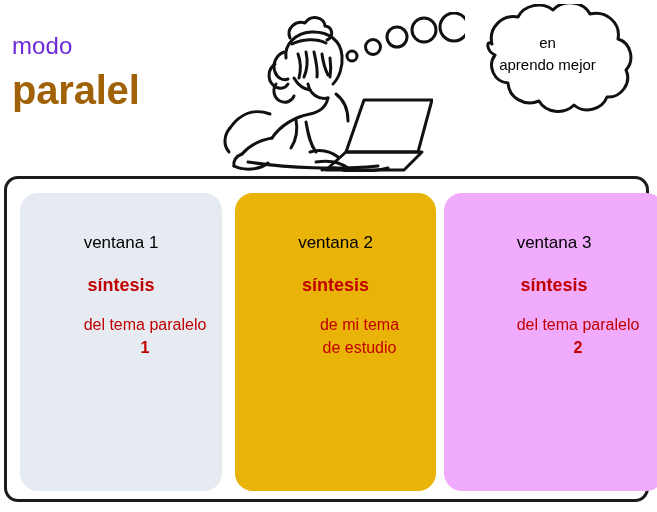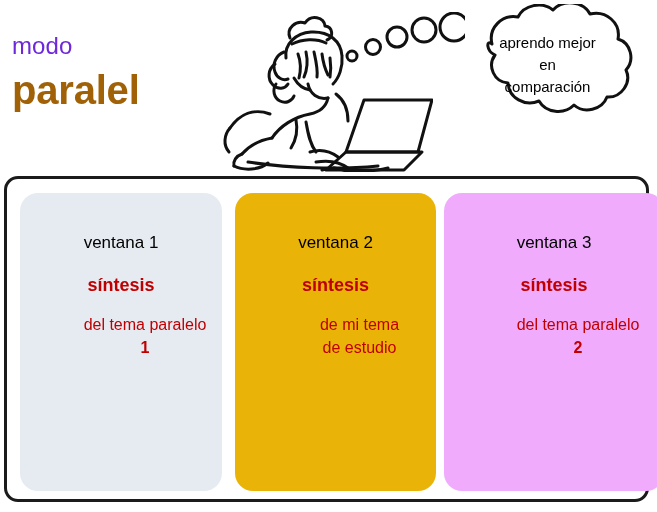--- a/index.html
+++ b/index.html
@@ -203,23 +203,22 @@
                c6 13 -5 28 -19 27
                c-5 13 -23 17 -33 8
                c-10 10 -28 8 -35 -4
                c-14 6 -30 -3 -31 -18
                c-14 -1 -21 -17 -13 -28
                c-9 -4 -9 -16 -3 -11 z"></path>
     </svg>
   </div>
 
   <div id="bubble-text">
+    <div>en</div>
     <div>aprendo  mejor</div>
-    <div>en</div>
-    <div>comparación</div>
   </div>
 </div>
 
 <div id="panel-box">
 
   <div class="column" id="column-1">
     <div class="col-window-label">ventana 1</div>
     <div class="col-synthesis">síntesis</div>
     <div class="col-detail">
       <span>del tema paralelo</span><br>

